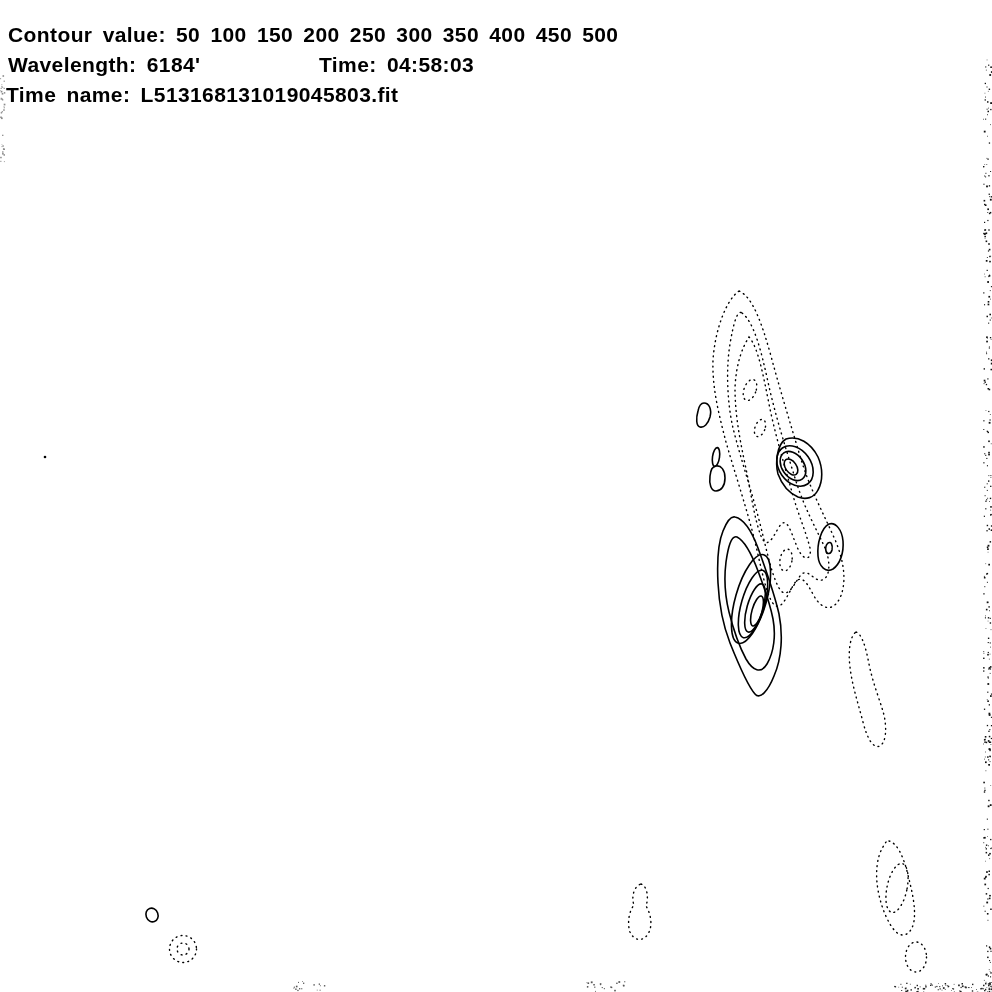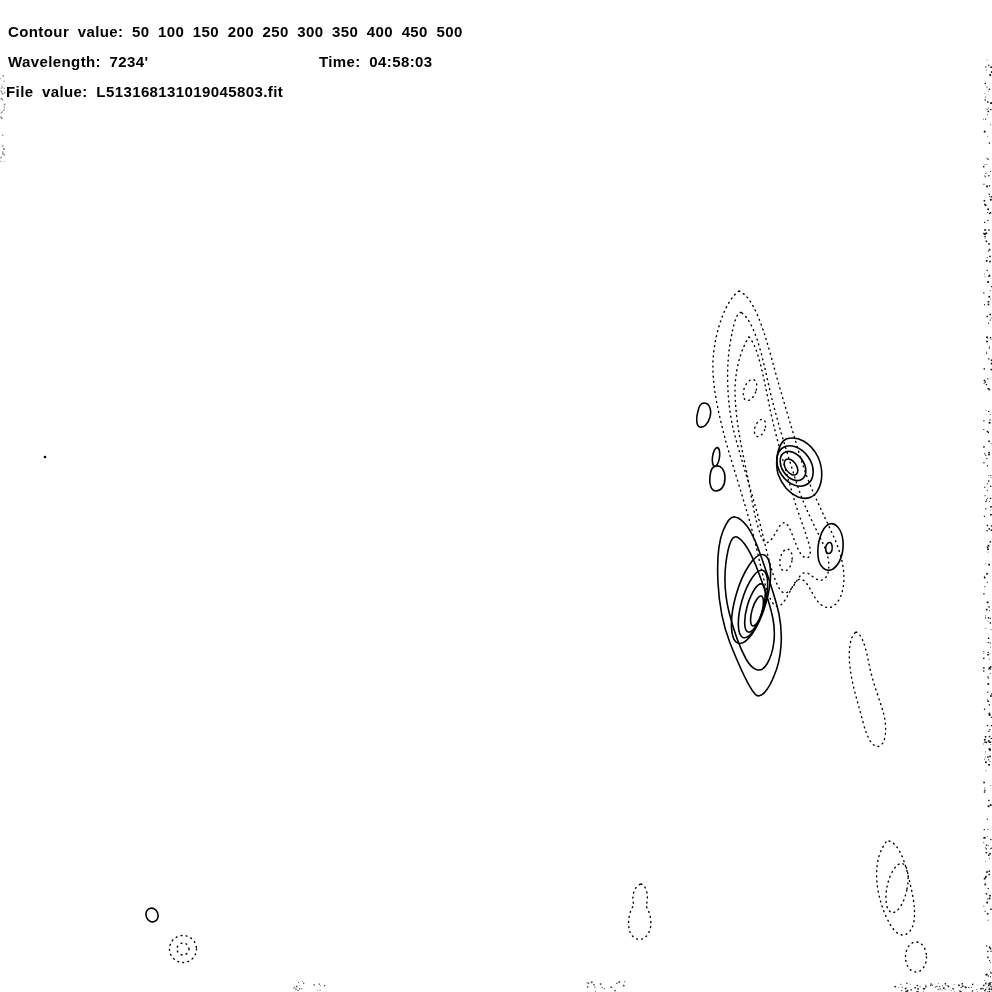--- a/index.html
+++ b/index.html
@@ -7,21 +7,21 @@
     position:relative;
     width:992px;height:992px;
     background:#ffffff;
     overflow:hidden;
     font-family:"Liberation Sans", sans-serif;
   }
   .hdr-line{
     position:absolute;
     left:8px;
     color:#000;
-    font-size:15px;
+    font-size:21px;
     font-weight:bold;
     letter-spacing:0.4px;
     word-spacing:4px;
     white-space:pre;
   }
   #hdr-line1{top:23px;}
   #hdr-line2{top:53px;}
   #hdr-line3{top:83px;left:6px;}
   #time-part{position:absolute;left:311px;top:0;}
   #plot-svg{position:absolute;left:0;top:0;}
@@ -30,23 +30,23 @@
     stroke-dasharray:0.9 4.2;stroke-linecap:round;}
   .feature-dot{fill:#000;stroke:none;}
 </style>
 </head>
 <body>
 
 <div class="stage">
 
   <div class="hdr-line" id="hdr-line1"><span>Contour value:</span><span> </span><span>50 100 150 200 250 300 350 400 450 500</span></div>
 
-  <div class="hdr-line" id="hdr-line2"><span>Wavelength:</span><span> </span><span>7234'</span><span id="time-part"><span>Time:</span><span> </span><span>04:58:03</span></span></div>
-
-  <div class="hdr-line" id="hdr-line3"><span>File value:</span><span> </span><span>L513168131019045803.fit</span></div>
+  <div class="hdr-line" id="hdr-line2"><span>Wavelength:</span><span> </span><span>6184'</span><span id="time-part"><span>Time:</span><span> </span><span>04:58:03</span></span></div>
+
+  <div class="hdr-line" id="hdr-line3"><span>Time name:</span><span> </span><span>L513168131019045803.fit</span></div>
 
   <svg id="plot-svg" width="992" height="992" viewBox="0 0 992 992">
       <path d="M739,291 C753,297 762,324 771,356 C780,390 790,422 800,456 C810,490 824,514 836,542 C844,562 847,582 840,598 C833,612 822,610 814,596 C808,585 802,572 794,584 C786,598 780,614 772,602 C764,588 760,560 752,530 C744,500 734,470 726,442 C719,415 712,388 713,360 C715,330 726,300 739,291 Z" class="contour-dotted"></path>
       <path d="M742,313 C754,322 761,350 768,382 C775,414 785,446 795,478 C804,508 816,528 825,548 C831,562 830,578 822,580 C813,582 808,566 800,576 C792,588 786,600 779,588 C771,574 766,546 758,516 C750,486 740,456 733,428 C727,402 726,368 730,344 C733,326 737,309 742,313 Z" class="contour-dotted"></path>
       <path d="M749,337 C758,347 763,374 769,404 C775,434 784,464 792,492 C798,514 806,532 810,548 C812,560 804,562 798,549 C791,533 787,514 779,527 C772,539 767,550 761,536 C754,518 751,492 745,464 C739,436 735,412 735,388 C736,364 742,348 749,337 Z" class="contour-dotted"></path>
       <ellipse cx="750" cy="390" rx="6" ry="11" transform="rotate(20 750 390)" class="contour-dotted"></ellipse>
       <ellipse cx="760" cy="428" rx="5" ry="9" transform="rotate(20 760 428)" class="contour-dotted"></ellipse>
       <ellipse cx="786" cy="560" rx="6" ry="11" transform="rotate(10 786 560)" class="contour-dotted"></ellipse>
       <path d="M856,632 C862,634 866,648 869,664 C873,684 880,700 884,715 C887,729 886,742 880,746 C873,749 867,738 863,722 C858,703 852,685 850,667 C848,651 850,636 856,632 Z" class="contour-dotted"></path>
       <path d="M641,884 C647,886 649,897 646,906 C651,914 653,926 648,934 C643,942 634,941 630,932 C627,923 629,911 634,905 C631,897 634,886 641,884 Z" class="contour-dotted"></path>

